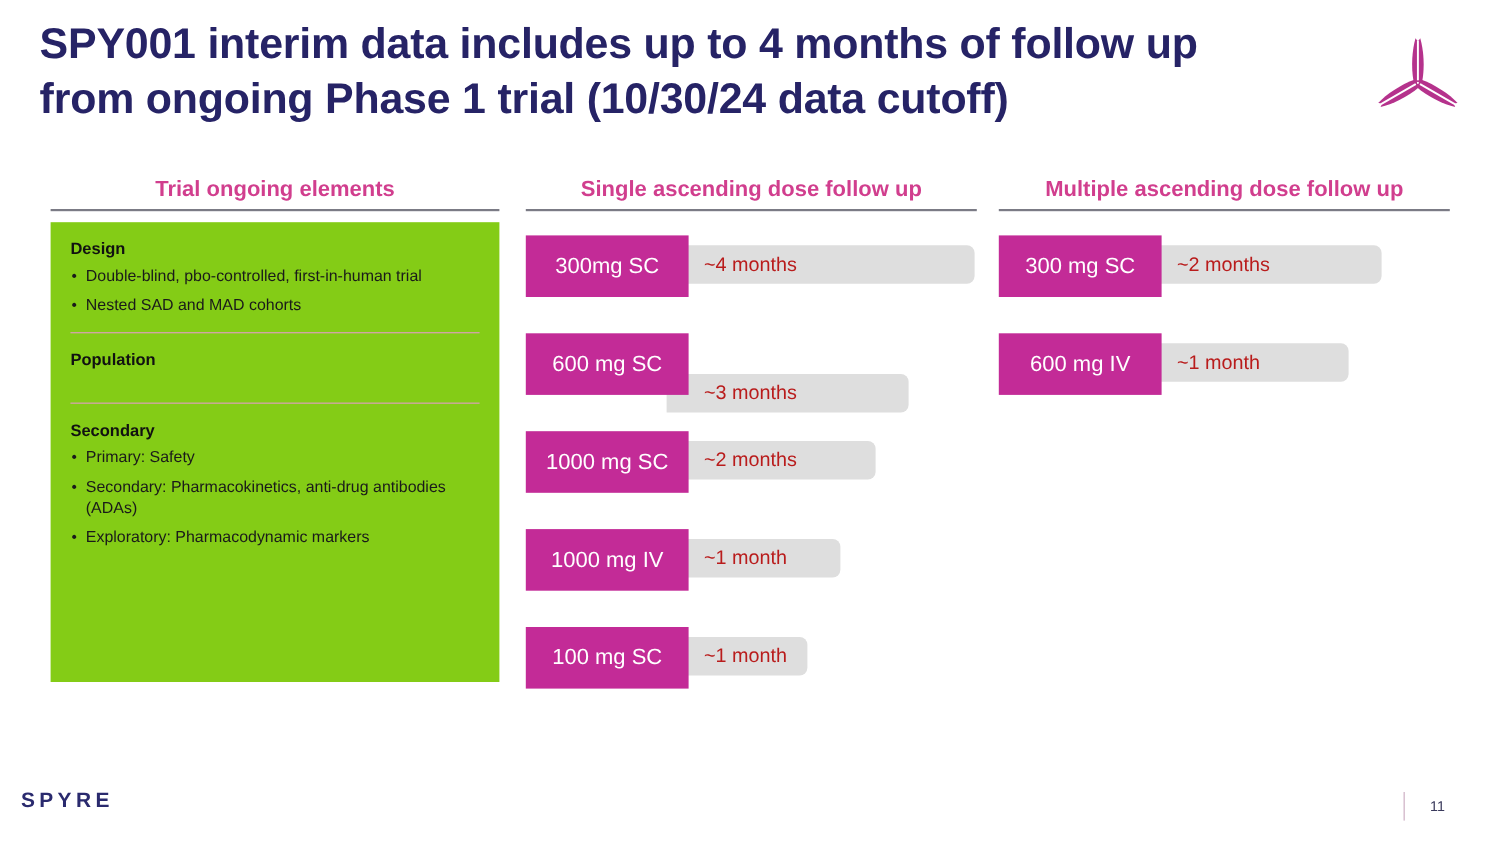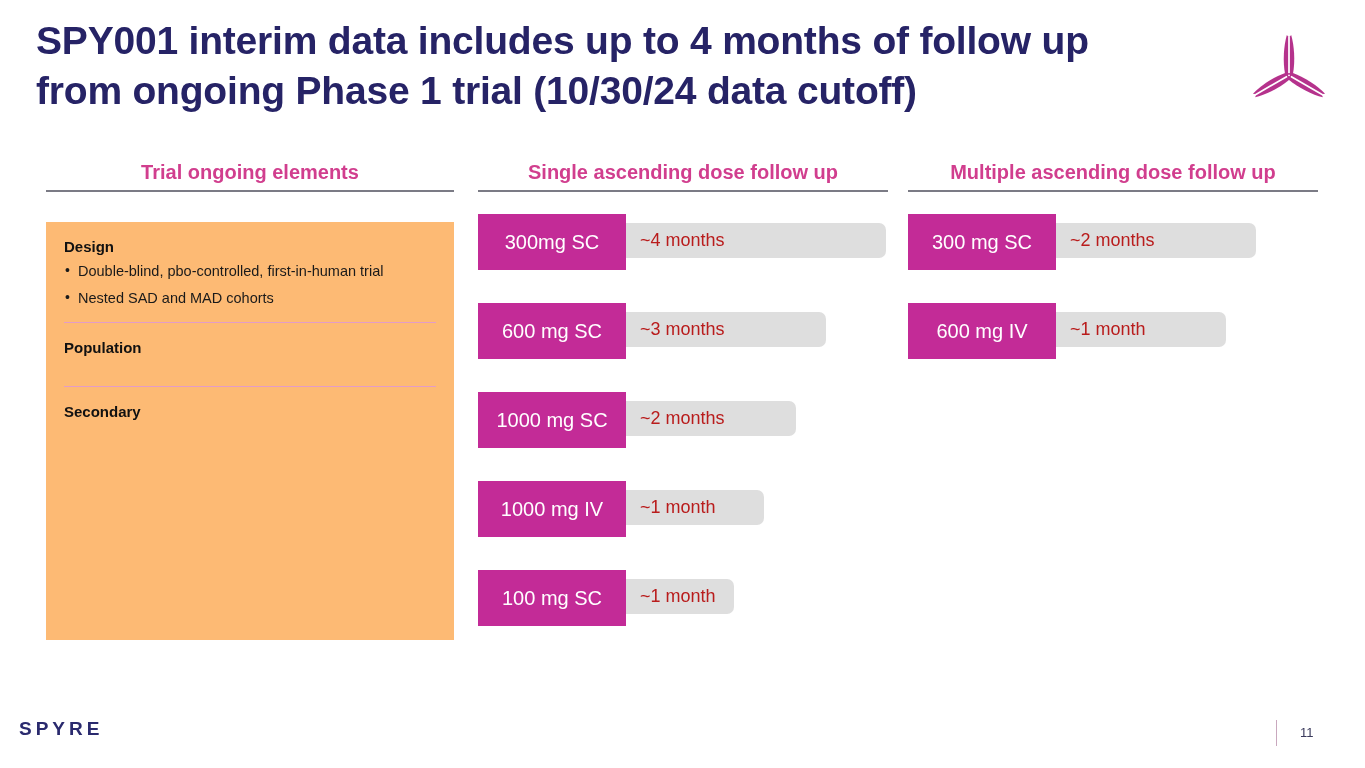--- a/index.html
+++ b/index.html
@@ -47,23 +47,23 @@
   .head-trial{ left:46px;  top:161px; width:408px; }
   .rule-trial{ left:46px;  top:190px; width:408px; }
   .head-sad{   left:478px; top:161px; width:410px; }
   .rule-sad{   left:478px; top:190px; width:410px; }
   .head-mad{   left:908px; top:161px; width:410px; }
   .rule-mad{   left:908px; top:190px; width:410px; }
 
   
   .trial-panel{
     position:absolute;
-    left:46px; top:222px;
+    left:46px; top:202px;
     width:408px; height:418px;
-    background:#fdba74;
+    background:#84cc16;
     box-sizing:border-box;
     padding:16px 18px 0 18px;
   }
   .sec-title{
     color:#111111;
     font-size:15px;
     font-weight:bold;
     margin:0 0 7px 0;
   }
   .bullet-list{ margin:0; padding:0; list-style:none; }
@@ -198,33 +198,38 @@
   <div class="sec-divider"></div>
 
   <div>
     <div class="sec-title">Population</div>
   </div>
 
   <div class="sec-divider gap-lg"></div>
 
   <div>
     <div class="sec-title">Secondary</div>
+    <ul class="bullet-list">
+      <li>Primary: Safety</li>
+      <li>Secondary: Pharmacokinetics, anti-drug antibodies (ADAs)</li>
+      <li>Exploratory: Pharmacodynamic markers</li>
+    </ul>
   </div>
 
 </div>
 
 <div class="dose-row" style="left:478px; top:214px;">
   <div class="dose-bar" style="width: 280px;">
     <span>~4 months</span>
   </div>
   <div class="dose-chip">300mg SC</div>
 </div>
 
 <div class="dose-row" style="left:478px; top:303px;">
-  <div class="dose-bar" style="width: 220px;">
+  <div class="dose-bar" style="width: 220px; margin-top: 28px;">
     <span>~3 months</span>
   </div>
   <div class="dose-chip">600 mg SC</div>
 </div>
 
 <div class="dose-row" style="left:478px; top:392px;">
   <div class="dose-bar" style="width: 190px;">
     <span>~2 months</span>
   </div>
   <div class="dose-chip">1000 mg SC</div>

